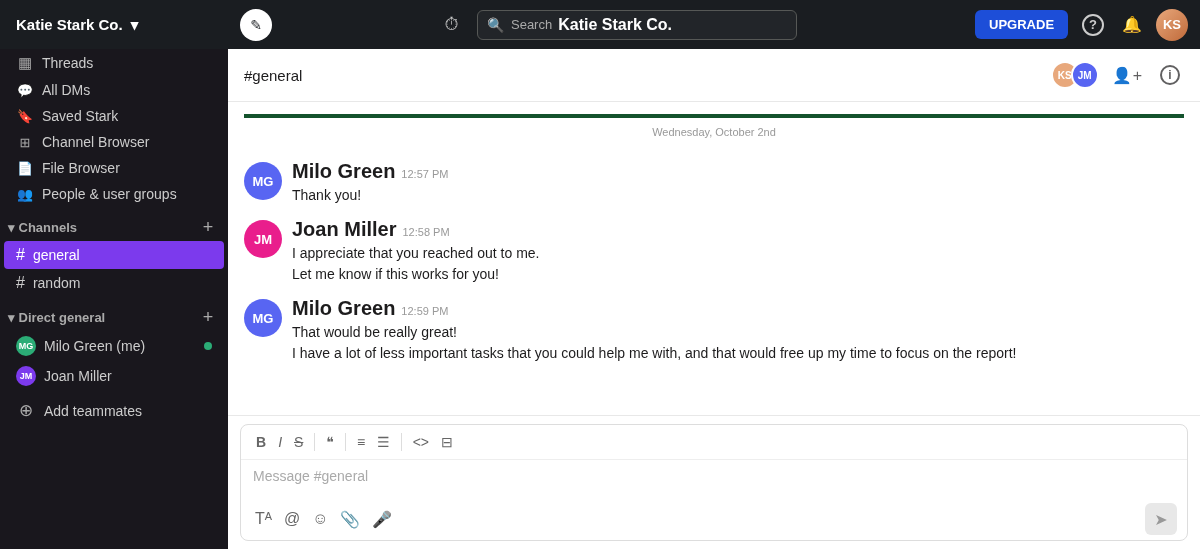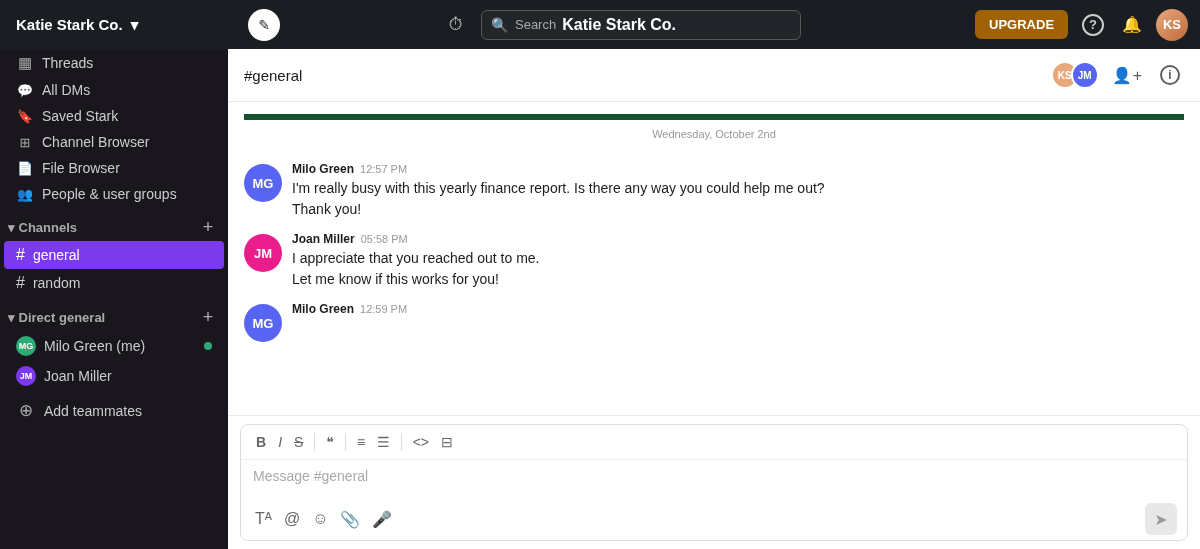--- a/index.html
+++ b/index.html
@@ -1,29 +1,29 @@
 <!DOCTYPE html>
 <html><head>
   <meta charset="utf-8">
   <style>
     * { margin: 0; padding: 0; box-sizing: border-box; }
     body { font-family: -apple-system, BlinkMacSystemFont, 'Segoe UI', sans-serif; background: #1a1d21; width: 1200px; height: 549px; overflow: hidden; display: flex; flex-direction: column; }
 
     
-    .top-bar { display: flex; align-items: center; background: #1a1d21; height: 49px; padding: 0 12px; gap: 8px; flex-shrink: 0; }
+    .top-bar { display: flex; align-items: center; background: #1a1d21; height: 49px; padding: 0 12px; gap: 0; flex-shrink: 0; }
     .workspace-name { display: flex; align-items: center; gap: 8px; color: #fff; font-weight: 700; font-size: 15px; cursor: pointer; width: 228px; padding-left: 4px; }
     .edit-btn { width: 32px; height: 32px; border-radius: 50%; background: #fff; display: flex; align-items: center; justify-content: center; cursor: pointer; color: #1a1d21; font-size: 14px; margin-left: auto; }
     .top-bar-center { flex: 1; display: flex; align-items: center; justify-content: center; gap: 12px; }
     .history-btn { color: #ccc; cursor: pointer; font-size: 18px; padding: 6px; }
     .search-bar { display: flex; align-items: center; background: #222529; border: 1px solid #565856; border-radius: 6px; padding: 5px 10px; gap: 6px; width: 320px; cursor: pointer; }
     .search-bar .search-icon { color: #aaa; font-size: 14px; }
     .search-bar .search-text { color: #aaa; font-size: 13px; }
     .search-bar .search-bold { color: #fff; font-weight: 600; }
     .top-bar-right { display: flex; align-items: center; gap: 10px; margin-left: 12px; }
-    .upgrade-btn { background: #a16207; color: #fff; border: none; border-radius: 6px; padding: 7px 14px; font-weight: 700; font-size: 13px; cursor: pointer; }
+    .upgrade-btn { background: #1d4ed8; color: #fff; border: none; border-radius: 6px; padding: 7px 14px; font-weight: 700; font-size: 13px; cursor: pointer; }
     .icon-btn { color: #ccc; font-size: 18px; cursor: pointer; padding: 4px; display: flex; align-items: center; }
     .avatar-top { width: 32px; height: 32px; border-radius: 50%; background: #e8a87c; display: flex; align-items: center; justify-content: center; font-size: 13px; font-weight: 700; color: #fff; overflow: hidden; cursor: pointer; }
 
     
     .main-layout { display: flex; flex: 1; overflow: hidden; }
 
     
     .sidebar { width: 228px; background: #19171d; flex-shrink: 0; display: flex; flex-direction: column; overflow-y: auto; overflow-x: hidden; padding-bottom: 8px; }
     .sidebar-item { display: flex; align-items: center; gap: 8px; padding: 5px 12px; color: #ccc; font-size: 14px; cursor: pointer; border-radius: 4px; margin: 0 4px; }
     .sidebar-item .s-icon { font-size: 15px; color: #aaa; width: 18px; text-align: center; }
@@ -45,29 +45,29 @@
     .chat-header-left .channel-title { font-size: 15px; font-weight: 400; color: #1d1c1d; }
     .chat-header-right { display: flex; align-items: center; gap: 10px; }
     .member-avatars { display: flex; }
     .member-avatar { width: 28px; height: 28px; border-radius: 50%; border: 2px solid #fff; display: flex; align-items: center; justify-content: center; font-size: 10px; font-weight: 700; color: #fff; }
     .member-avatar:nth-child(2) { margin-left: -8px; }
     .member-avatar.av1 { background: #e8a87c; }
     .member-avatar.av2 { background: #5865f2; }
     .header-icon-btn { color: #616061; font-size: 18px; cursor: pointer; padding: 4px; display: flex; align-items: center; }
 
     .messages-container { flex: 1; overflow-y: auto; padding: 8px 0; background: #fff; }
-    .date-divider { text-align: center; color: #999; font-size: 11px; padding: 8px 0; border-top: 6px solid #14532d; margin: 4px 16px 8px; }
+    .date-divider { text-align: center; color: #999; font-size: 11px; padding: 8px 0; border-top: 4px solid #14532d; margin: 4px 16px 8px; }
 
     .message { display: flex; gap: 10px; padding: 6px 16px; }
     .msg-avatar { width: 38px; height: 38px; border-radius: 50%; flex-shrink: 0; display: flex; align-items: center; justify-content: center; font-size: 13px; font-weight: 700; color: #fff; margin-top: 2px; }
     .msg-avatar.milo { background: #5865f2; }
     .msg-avatar.joan { background: #e91e8c; }
     .msg-content { flex: 1; }
     .msg-header { display: flex; align-items: baseline; gap: 6px; margin-bottom: 2px; }
-    .msg-name { font-weight: 700; font-size: 12px; color: #1d1c1d; }
+    .msg-name { font-weight: 700; font-size: 20px; color: #1d1c1d; }
     .msg-time { font-size: 11px; color: #999; }
     .msg-text { font-size: 14px; color: #1d1c1d; line-height: 1.5; }
 
     
     .compose-area { border-top: 1px solid #e8e8e8; padding: 8px 12px; flex-shrink: 0; }
     .compose-box { border: 1px solid #ddd; border-radius: 8px; overflow: hidden; }
     .compose-toolbar { display: flex; align-items: center; gap: 2px; padding: 6px 10px; border-bottom: 1px solid #eee; }
     .toolbar-btn { color: #666; font-size: 14px; cursor: pointer; padding: 3px 5px; border-radius: 3px; display: flex; align-items: center; }
     .toolbar-divider { width: 1px; height: 18px; background: #ddd; margin: 0 4px; }
     .compose-input { padding: 8px 12px; min-height: 38px; color: #999; font-size: 14px; cursor: text; }
@@ -204,47 +204,51 @@
       <div class="date-divider">Wednesday, October 2nd</div>
 
       <div class="message">
         <div class="msg-avatar milo">MG</div>
         <div class="msg-content">
           <div class="msg-header">
             <span class="msg-name">Milo Green</span>
             <span class="msg-time">12:57 PM</span>
           </div>
           <div class="msg-text">
-            <div>I'm really busy with this yearly finance report. Is there any way you could help me out?</div>
             <div>Thank you!</div>
           </div>
         </div>
       </div>
 
       <div class="message">
         <div class="msg-avatar joan">JM</div>
         <div class="msg-content">
           <div class="msg-header">
             <span class="msg-name">Joan Miller</span>
-            <span class="msg-time">05:58 PM</span>
+            <span class="msg-time">12:58 PM</span>
           </div>
           <div class="msg-text">
             <div>I appreciate that you reached out to me.</div>
             <div>Let me know if this works for you!</div>
           </div>
         </div>
       </div>
 
       <div class="message">
         <div class="msg-avatar milo">MG</div>
         <div class="msg-content">
           <div class="msg-header">
             <span class="msg-name">Milo Green</span>
             <span class="msg-time">12:59 PM</span>
           </div>
+          <div class="msg-text">
+            <div>That would be really great!</div>
+            <div>I have a lot of less important tasks that you could help me with, and that would free up my time to focus on the report!</div>
+
+          </div>
         </div>
       </div>
     </div>
 
     <div class="compose-area">
       <div class="compose-box">
         <div class="compose-toolbar">
           <div class="toolbar-btn">
               <strong>B</strong>
             </div>

